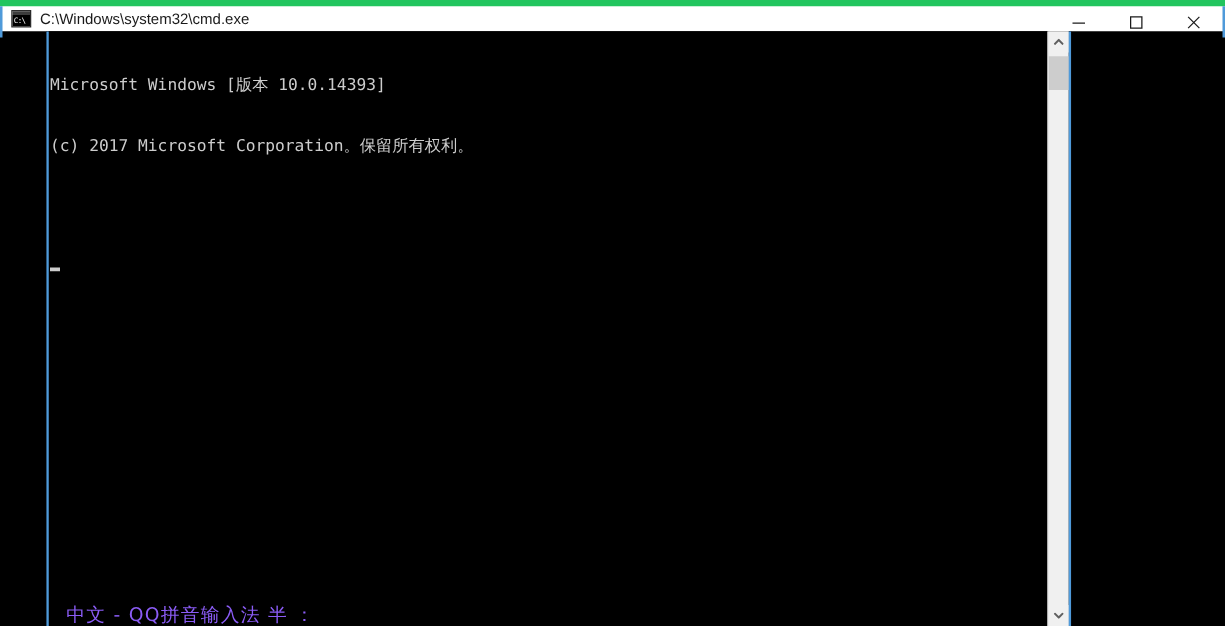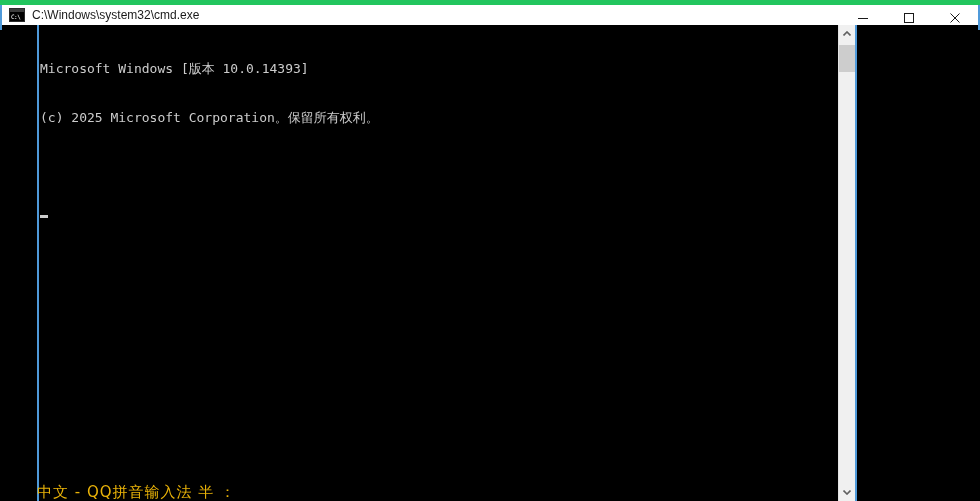--- a/index.html
+++ b/index.html
@@ -259,24 +259,24 @@
   #ime-bar {
     position: absolute;
     left: 0;
     bottom: 0;
     width: 230px;
     height: 17px;
     overflow: hidden;
   }
   #ime-bar-inner {
     position: absolute;
-    left: 0;
+    left: 16px;
     top: 0;
     white-space: nowrap;
-    color: #eab308;
+    color: #8b5cf6;
     font-family: "DejaVu Sans", sans-serif;
     font-size: 15px;
     line-height: 17px;
     letter-spacing: 1px;
   }
 </style>
 </head>
 <body>
 
 <div id="app-window">
@@ -311,21 +311,21 @@
     </div>
 
     <div id="title-right-accent"></div>
   </div>
 
   <div id="console-body">
     <div id="console-left-border"></div>
 
     <div id="console-text">
       <div class="console-line">Microsoft Windows [版本 10.0.14393]</div>
-      <div class="console-line">(c) 2025 Microsoft Corporation。保留所有权利。</div>
+      <div class="console-line">(c) 2017 Microsoft Corporation。保留所有权利。</div>
       <div class="console-line">&nbsp;</div>
       <div class="console-line"><span id="cursor-block"></span></div>
     </div>
 
     <div id="watermark">
       <div id="watermark-logo">
         <div class="diamond" id="dia-top"></div>
         <div class="diamond" id="dia-left"></div>
         <div class="diamond" id="dia-right"></div>
 

